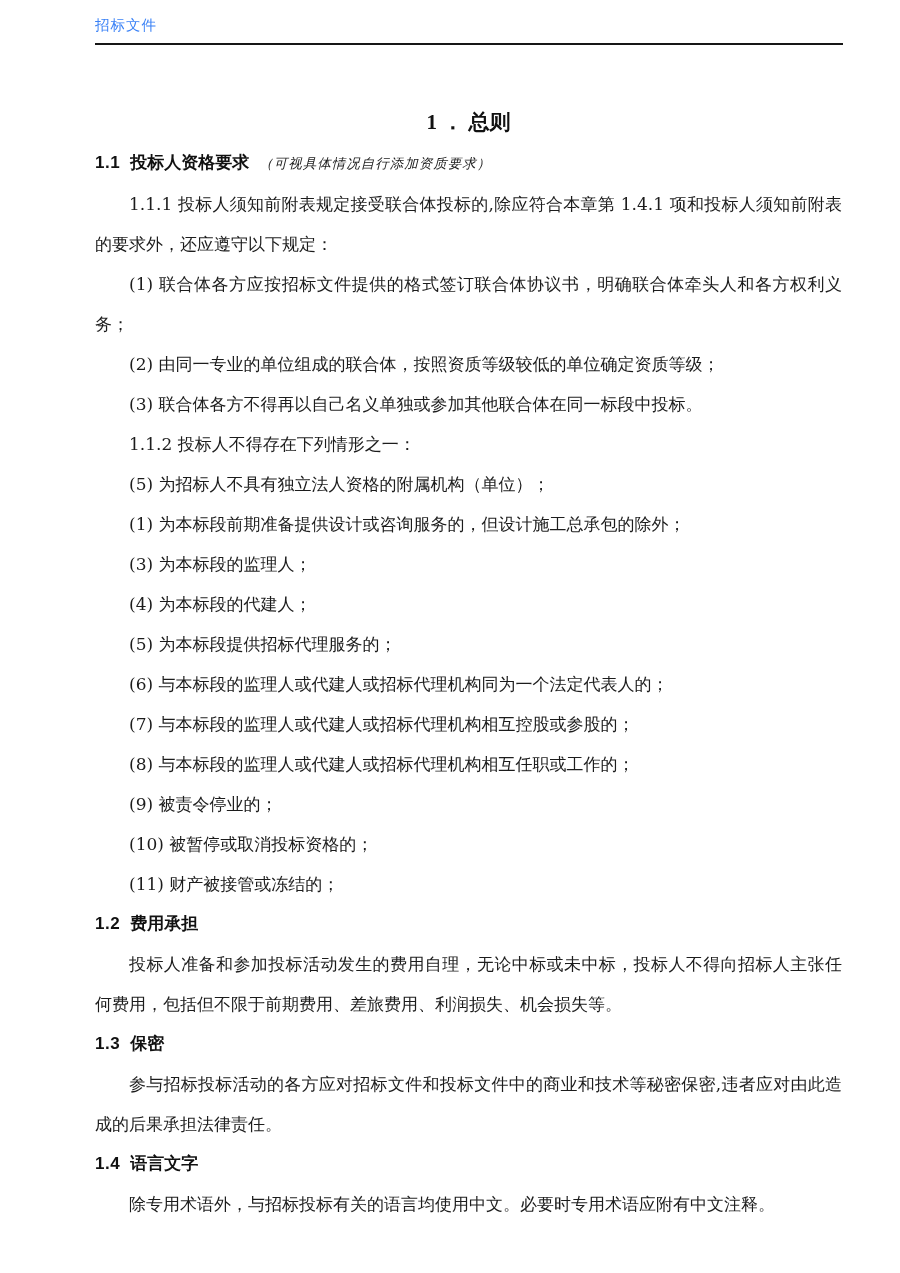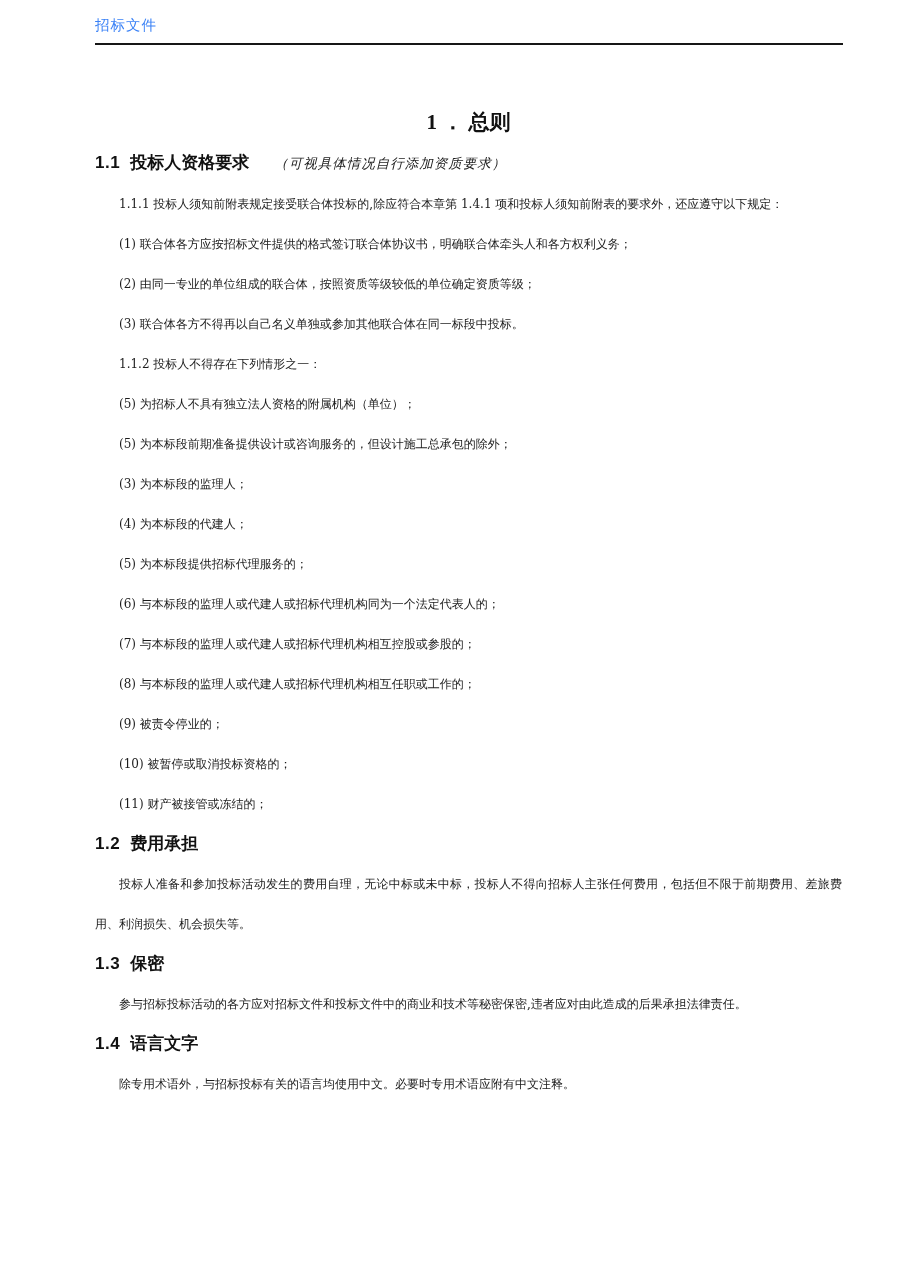--- a/index.html
+++ b/index.html
@@ -57,28 +57,28 @@
     display: inline-block;
     margin-right: 10px;
     letter-spacing: 0.5px;
     text-align: center;
   }
   h2.section-heading .sec-note {
     font-family: Liberation Serif, serif;
     font-style: italic;
     font-weight: normal;
     font-size: 13.5px;
-    margin-left: 25px;
+    margin-left: 10px;
     letter-spacing: 1px;
     color: #1c1c1c;
   }
   p.para {
     margin: 0;
     padding: 0;
-    font-size: 12px;
+    font-size: 17px;
     line-height: 40px;
     text-indent: 2em;
     text-align: justify;
     color: #1c1c1c;
   }
 </style>
 </head>
 <body>
 
 <div class="page">
@@ -95,21 +95,21 @@
     <h2 class="section-heading">
       <span class="sec-num">1.1</span><span class="sec-title">投标人资格要求</span><em class="sec-note">（可视具体情况自行添加资质要求）</em>
     </h2>
 
     <p class="para">1.1.1 投标人须知前附表规定接受联合体投标的,除应符合本章第 1.4.1 项和投标人须知前附表的要求外，还应遵守以下规定：</p>
     <p class="para">(1) 联合体各方应按招标文件提供的格式签订联合体协议书，明确联合体牵头人和各方权利义务；</p>
     <p class="para">(2) 由同一专业的单位组成的联合体，按照资质等级较低的单位确定资质等级；</p>
     <p class="para">(3) 联合体各方不得再以自己名义单独或参加其他联合体在同一标段中投标。</p>
     <p class="para">1.1.2 投标人不得存在下列情形之一：</p>
     <p class="para">(5) 为招标人不具有独立法人资格的附属机构（单位）；</p>
-    <p class="para">(5) 为本标段前期准备提供设计或咨询服务的，但设计施工总承包的除外；</p>
+    <p class="para">(1) 为本标段前期准备提供设计或咨询服务的，但设计施工总承包的除外；</p>
     <p class="para">(3) 为本标段的监理人；</p>
     <p class="para">(4) 为本标段的代建人；</p>
     <p class="para">(5) 为本标段提供招标代理服务的；</p>
     <p class="para">(6) 与本标段的监理人或代建人或招标代理机构同为一个法定代表人的；</p>
     <p class="para">(7) 与本标段的监理人或代建人或招标代理机构相互控股或参股的；</p>
     <p class="para">(8) 与本标段的监理人或代建人或招标代理机构相互任职或工作的；</p>
     <p class="para">(9) 被责令停业的；</p>
     <p class="para">(10) 被暂停或取消投标资格的；</p>
     <p class="para">(11) 财产被接管或冻结的；</p>
 

